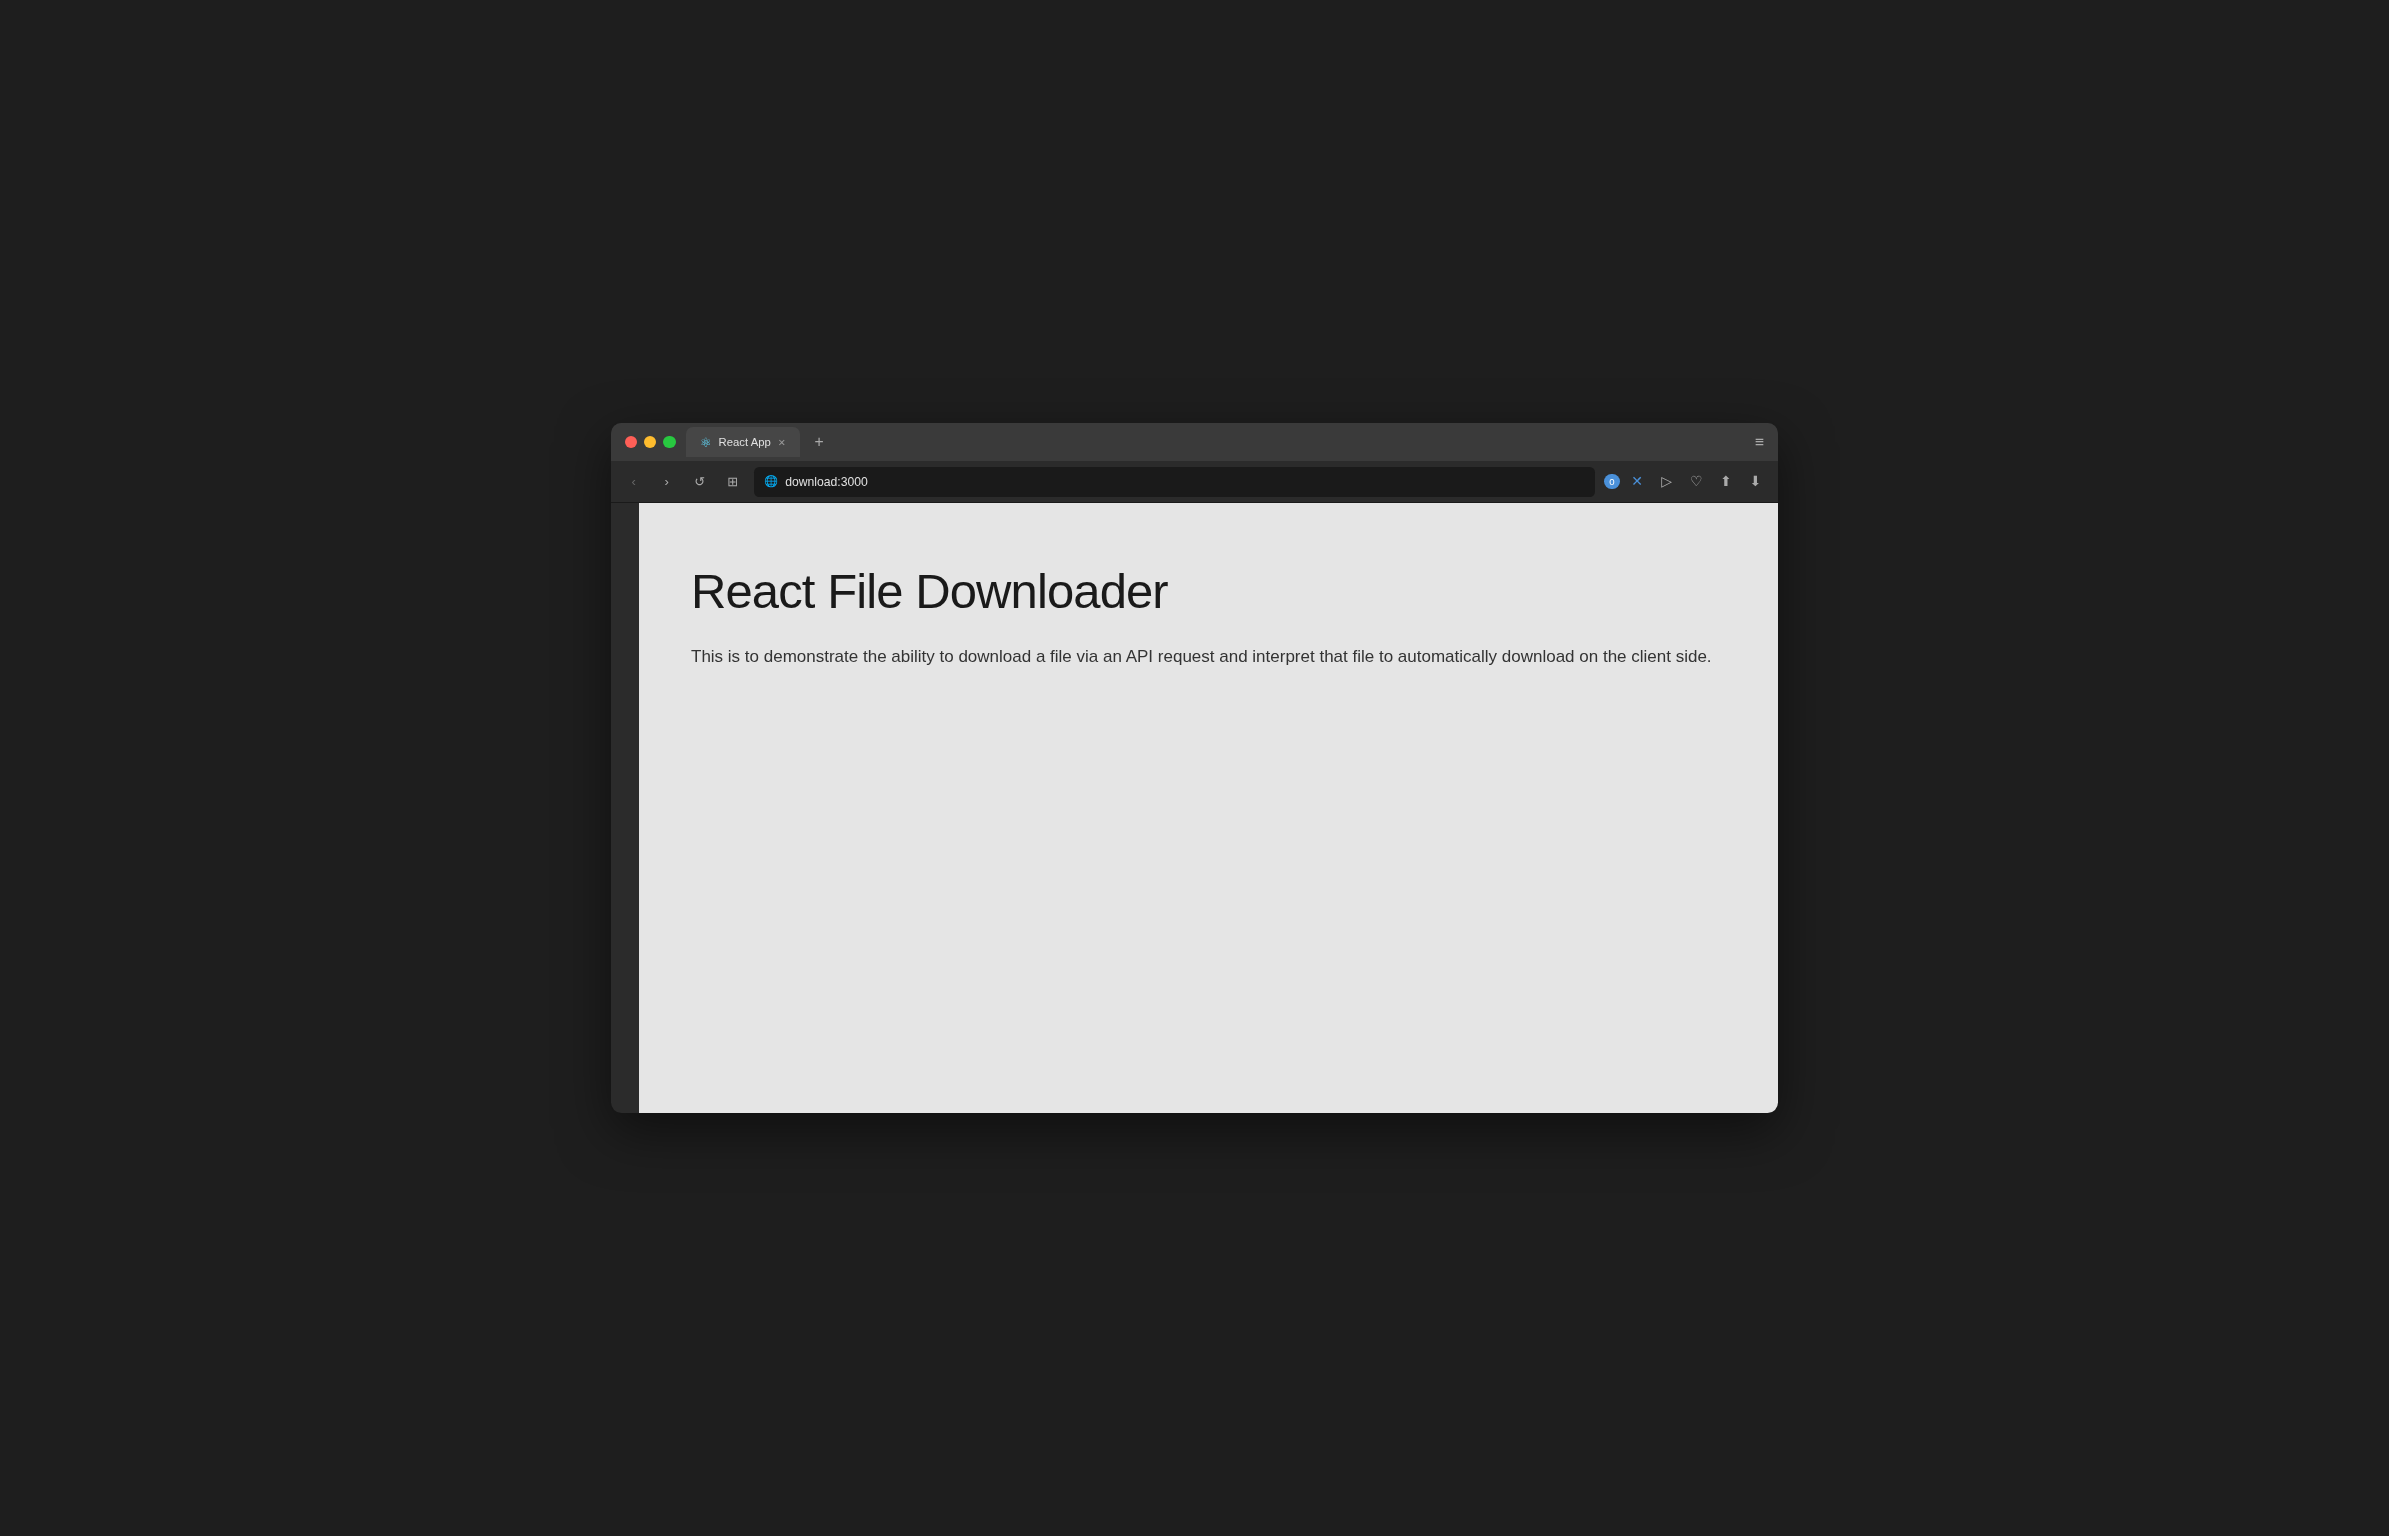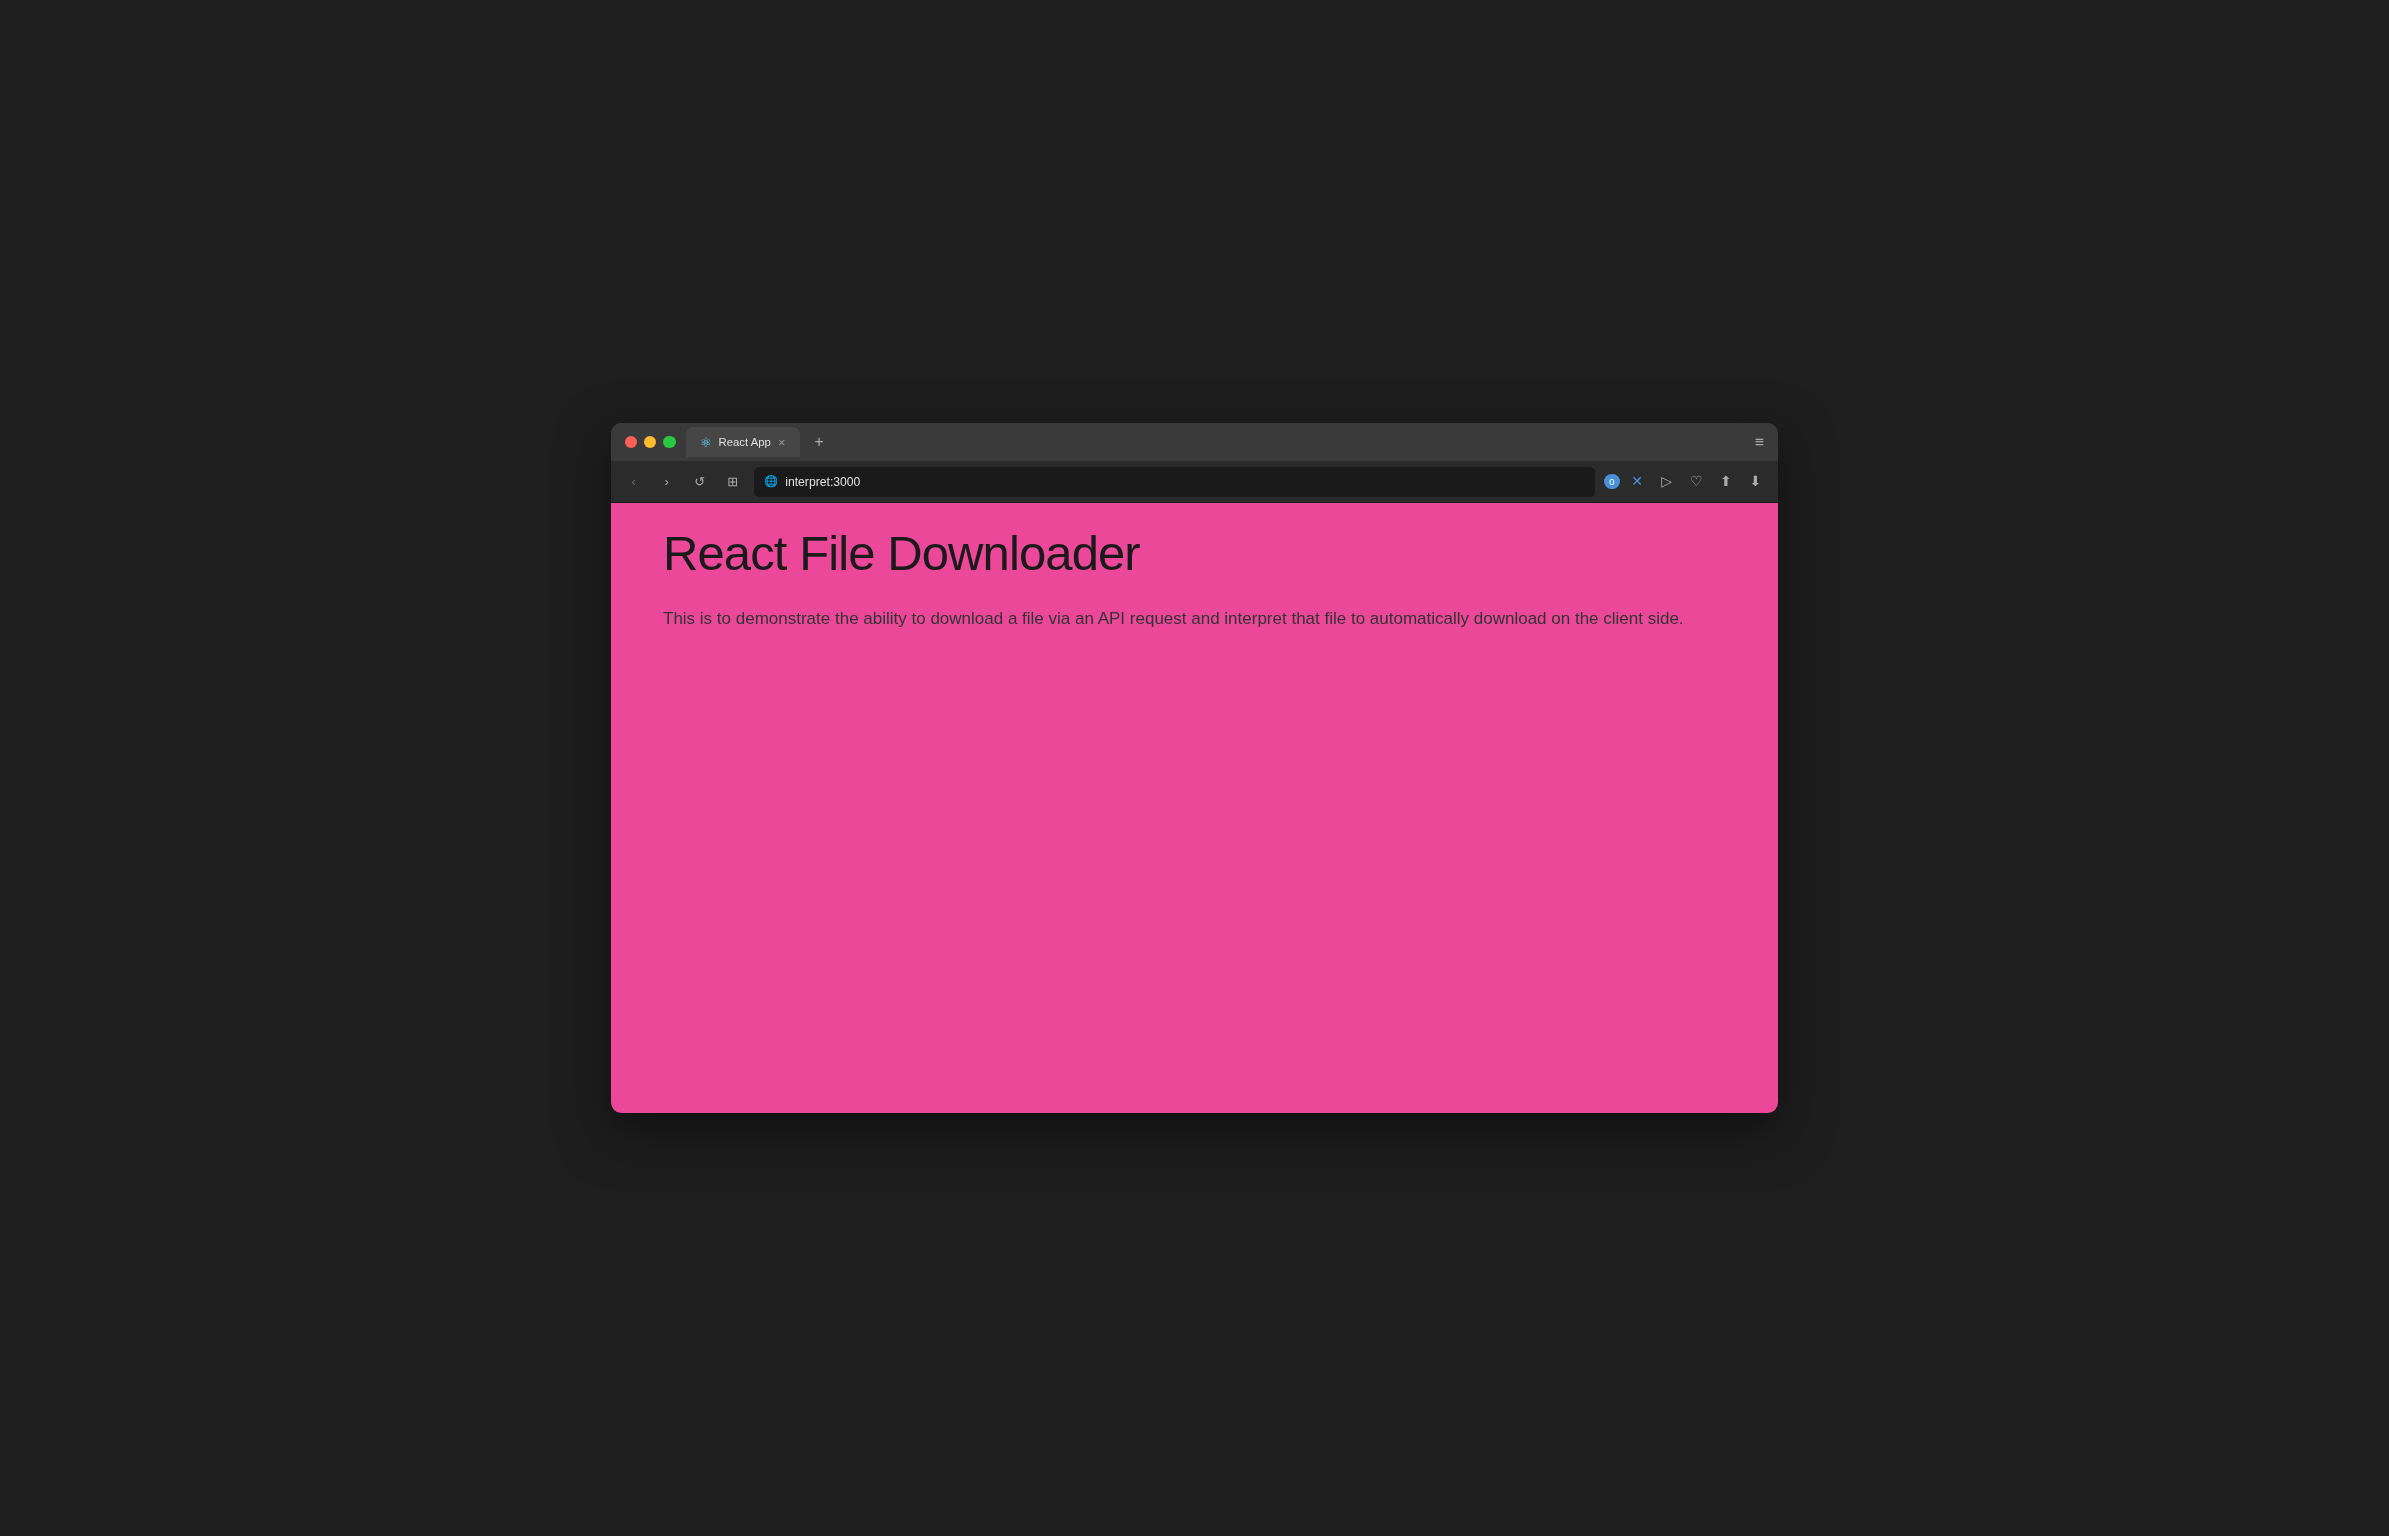--- a/index.html
+++ b/index.html
@@ -193,23 +193,24 @@
       height: 24.4px;
       display: flex;
       align-items: center;
       justify-content: center;
     }
 
     .action-icon.blue { color: #4a90d9; }
 
     
     .page-content {
-      background: #ec4899;
+      background: #e5e5e5;
       min-height: 610px;
-      padding: 22px 52px;
+      padding: 60px 52px;
+      margin-left: 28px;
     }
 
     .page-title {
       font-size: 49px;
       font-weight: 300;
       color: #1a1a1a;
       margin-bottom: 24.4px;
       letter-spacing: -0.9px;
       font-family: -apple-system, BlinkMacSystemFont, 'Helvetica Neue', sans-serif;
     }
@@ -246,21 +247,21 @@
   </div>
 
   <div class="address-bar">
     <div class="nav-btn">‹</div>
     <div class="nav-btn active">›</div>
     <div class="reload-btn">↺</div>
     <div class="grid-btn">⊞</div>
 
     <div class="url-bar">
       <span class="url-globe">🌐</span>
-      <span class="url-text">interpret:3000</span>
+      <span class="url-text">download:3000</span>
     </div>
 
     <div class="address-bar-actions">
       <div class="badge-blue">0</div>
       <div class="action-icon blue">✕</div>
       <div class="action-icon">▷</div>
       <div class="action-icon">♡</div>
       <div class="action-icon">⬆</div>
       <div class="action-icon">⬇</div>
     </div>

